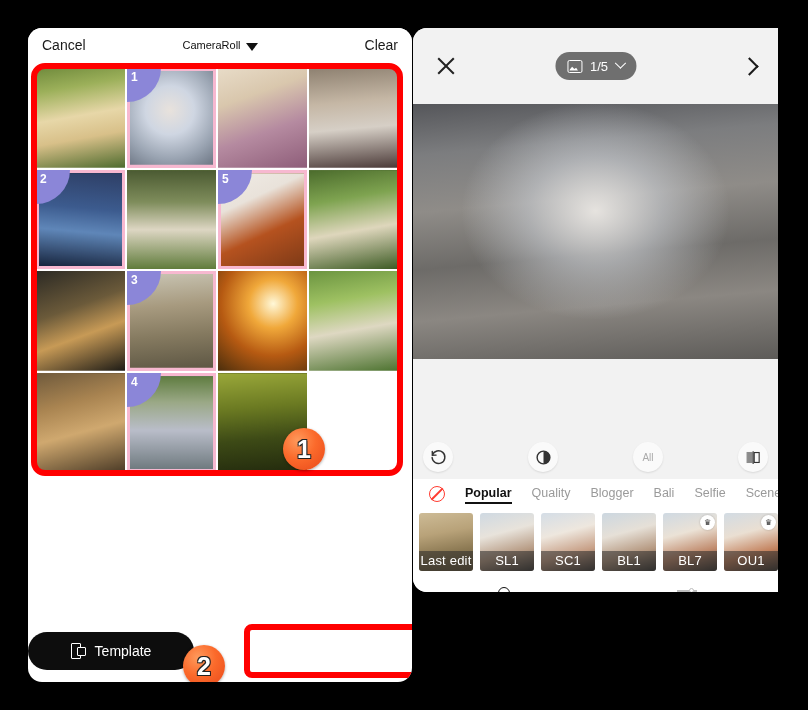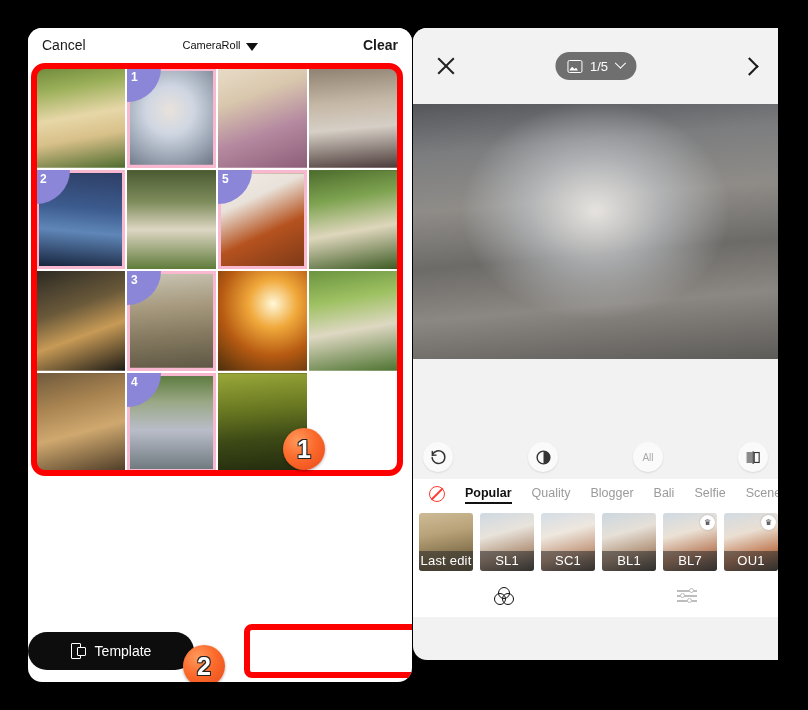--- a/index.html
+++ b/index.html
@@ -25,21 +25,21 @@
     padding: 0 14px;
     background: #fff;
   }
   .topbar .tb-left { font-size: 14px; color: #1a1a1a; }
   .topbar .tb-center {
     position: absolute; left: 0; right: 0; text-align: center;
     font-size: 11px; color: #111; pointer-events: none;
     display: flex; align-items: center; justify-content: center; gap: 5px;
   }
   .topbar .tb-center .tb-title { pointer-events: auto; }
-  .topbar .tb-right { margin-left: auto; font-size: 14px; color: #1a1a1a; font-weight: bold; }
+  .topbar .tb-right { margin-left: auto; font-size: 14px; color: #1a1a1a; }
   .caret-down {
     width: 0; height: 0;
     border-left: 6px solid transparent;
     border-right: 6px solid transparent;
     border-top: 8px solid #111;
     display: inline-block;
     position: relative; top: 2px;
   }
 
   
@@ -127,21 +127,21 @@
     width: 186px; height: 54px;
     border: 6px solid #ff0000;
     border-radius: 8px;
     pointer-events: none;
     z-index: 9;
   }
 
   
   .right-panel {
     position: absolute; left: 413px; top: 28px;
-    width: 365px; height: 632px;
+    width: 365px; height: 564px;
     background: #f2f2f2;
     border-radius: 14px 0 0 14px;
     overflow: hidden;
   }
   .r-header {
     height: 76px;
     display: flex; align-items: center;
     padding: 0 22px;
     background: #f2f2f2;
     position: relative;

